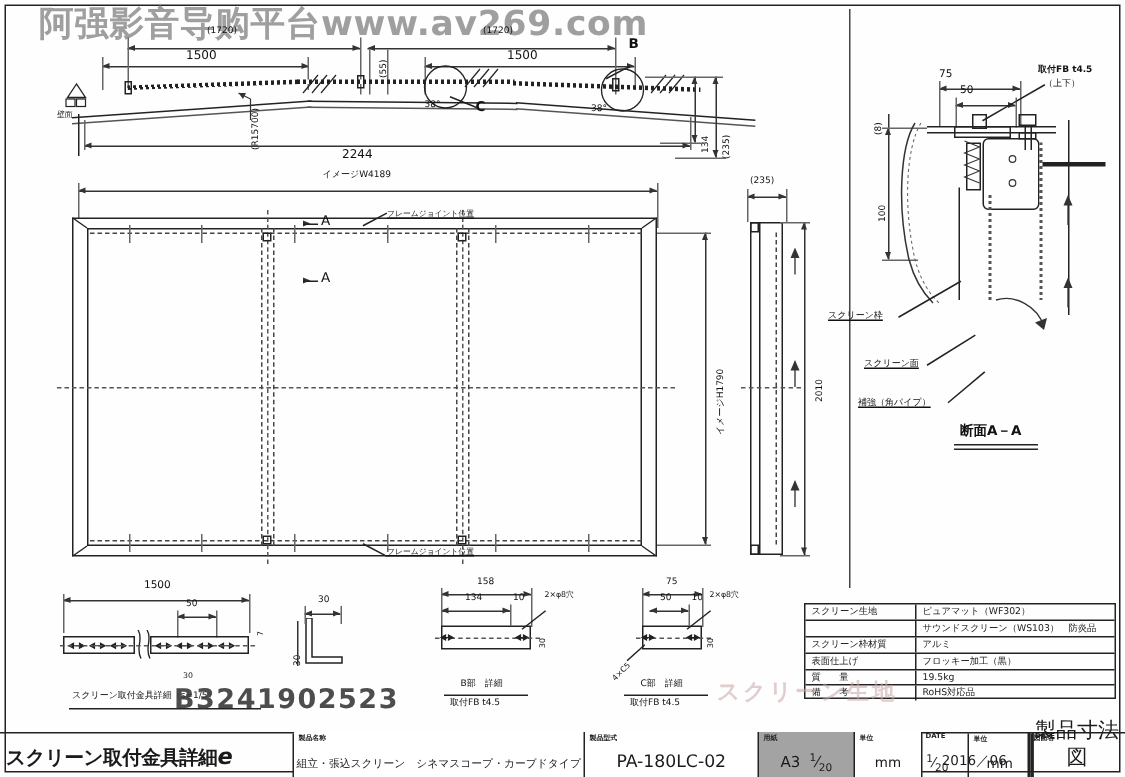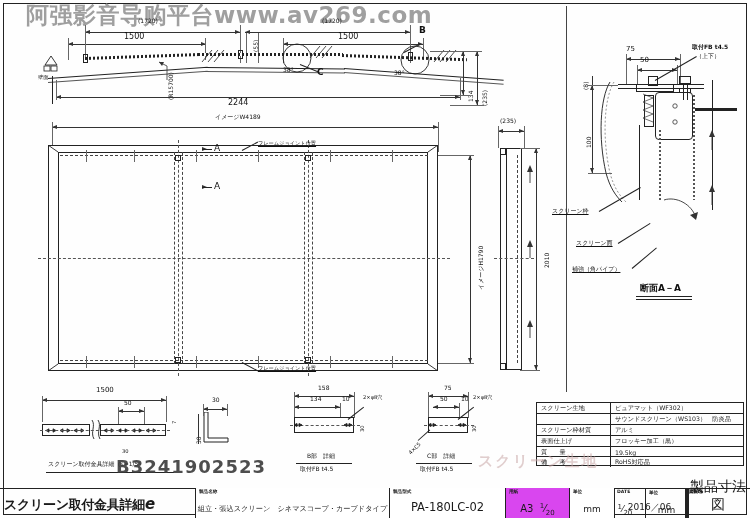--- a/index.html
+++ b/index.html
@@ -700,21 +700,21 @@
 
   <div style="position:absolute;left:614px;bottom:0;width:0;height:30px;border-left:1.1px solid #222;"></div>
   <div style="position:absolute;left:686px;bottom:0;width:0;height:30px;border-left:1.1px solid #222;"></div>
   <div style="position:absolute;left:570px;bottom:0;width:0;height:30px;border-left:1.1px solid #222;"></div>
 
   <div style="position:absolute;left:570px;bottom:0;width:44px;height:30px;background:#fff;box-sizing:border-box;">
     <span class="cellhdr">単位</span>
     <span class="cellval" style="font-size:9px;">mm</span>
   </div>
 
-  <div style="position:absolute;left:506px;bottom:0;width:64px;height:30px;background:#d946ef;box-sizing:border-box;border-right:1.1px solid #222;">
+  <div style="position:absolute;left:506px;bottom:0;width:64px;height:30px;background:#a3a3a3;box-sizing:border-box;border-right:1.1px solid #222;">
     <span class="cellhdr">用紙</span>
     <div style="position:absolute;bottom:4px;left:0;width:100%;text-align:center;font-size:10px;">
       <span>A3</span>
       <span style="display:inline-block;margin-left:3px;">
         <span style="font-size:7px;position:relative;top:-4px;">1</span><span style="font-size:10px;">⁄</span><span style="font-size:7px;position:relative;top:3px;">20</span>
       </span>
     </div>
   </div>
 
   <div style="position:absolute;left:390px;bottom:0;width:116px;height:30px;background:#fff;box-sizing:border-box;border-right:1.1px solid #222;">

